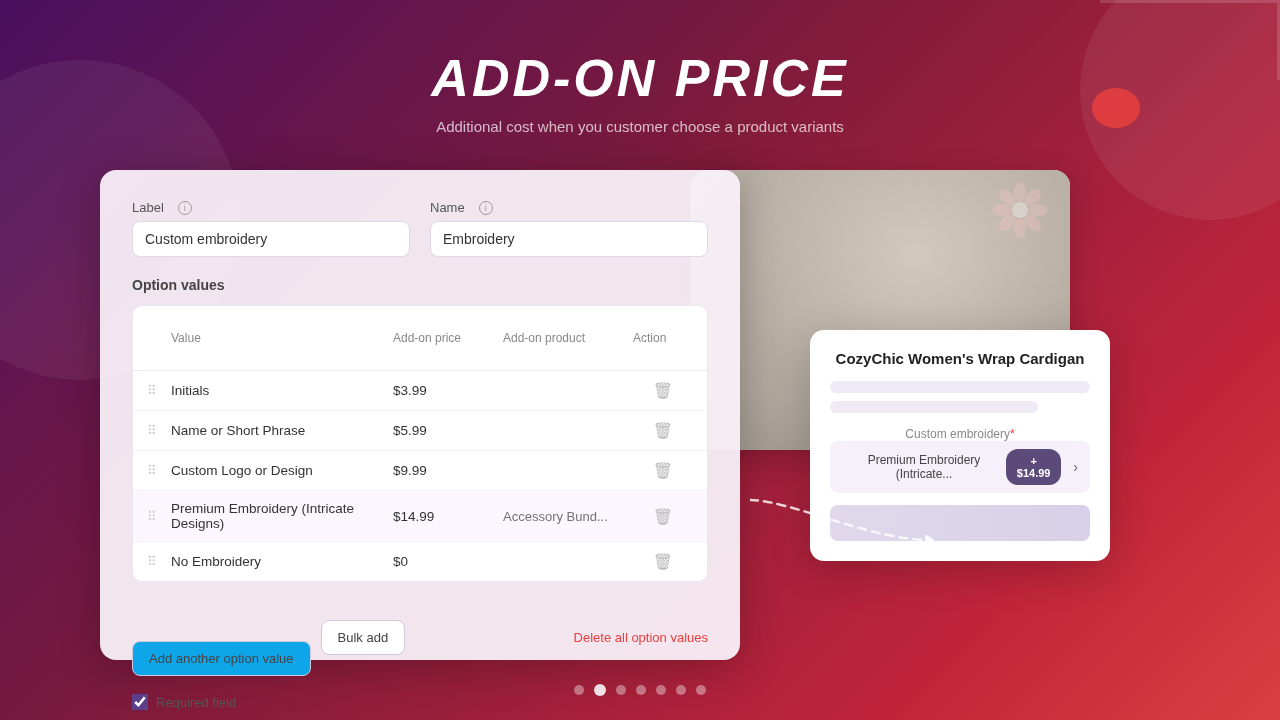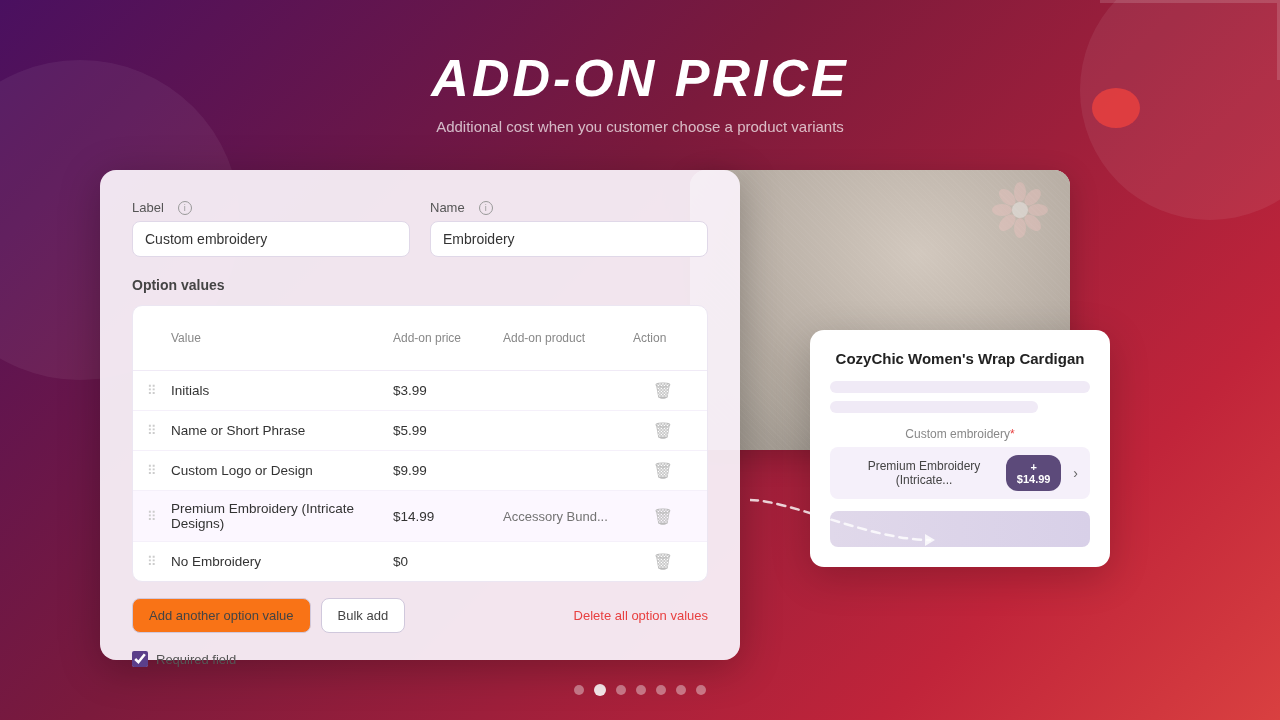--- a/index.html
+++ b/index.html
@@ -221,27 +221,28 @@
     }
 
     .table-actions {
       display: flex;
       align-items: center;
       gap: 10px;
     }
 
     .btn-add-option {
       padding: 9px 16px;
-      background: #f97316;
+      background: #0ea5e9;
       border: 1.5px solid #d0c8dc;
       border-radius: 8px;
       font-size: 13px;
       color: #444;
       cursor: pointer;
       font-weight: 500;
+      margin-top: 43px;
     }
 
     .btn-bulk-add {
       padding: 9px 16px;
       background: #fff;
       border: 1.5px solid #d0c8dc;
       border-radius: 8px;
       font-size: 13px;
       color: #444;
       cursor: pointer;
@@ -361,21 +362,21 @@
     }
 
     .skeleton-line.full {
       width: 100%;
     }
 
     .product-option-label {
       font-size: 12px;
       color: #888;
       margin-top: 14px;
-      margin-bottom: 6px;
+      margin-bottom: 0;
     }
 
     .product-option-label span.required-star {
       color: #e84040;
     }
 
     .product-select-row {
       display: flex;
       align-items: center;
       justify-content: space-between;

